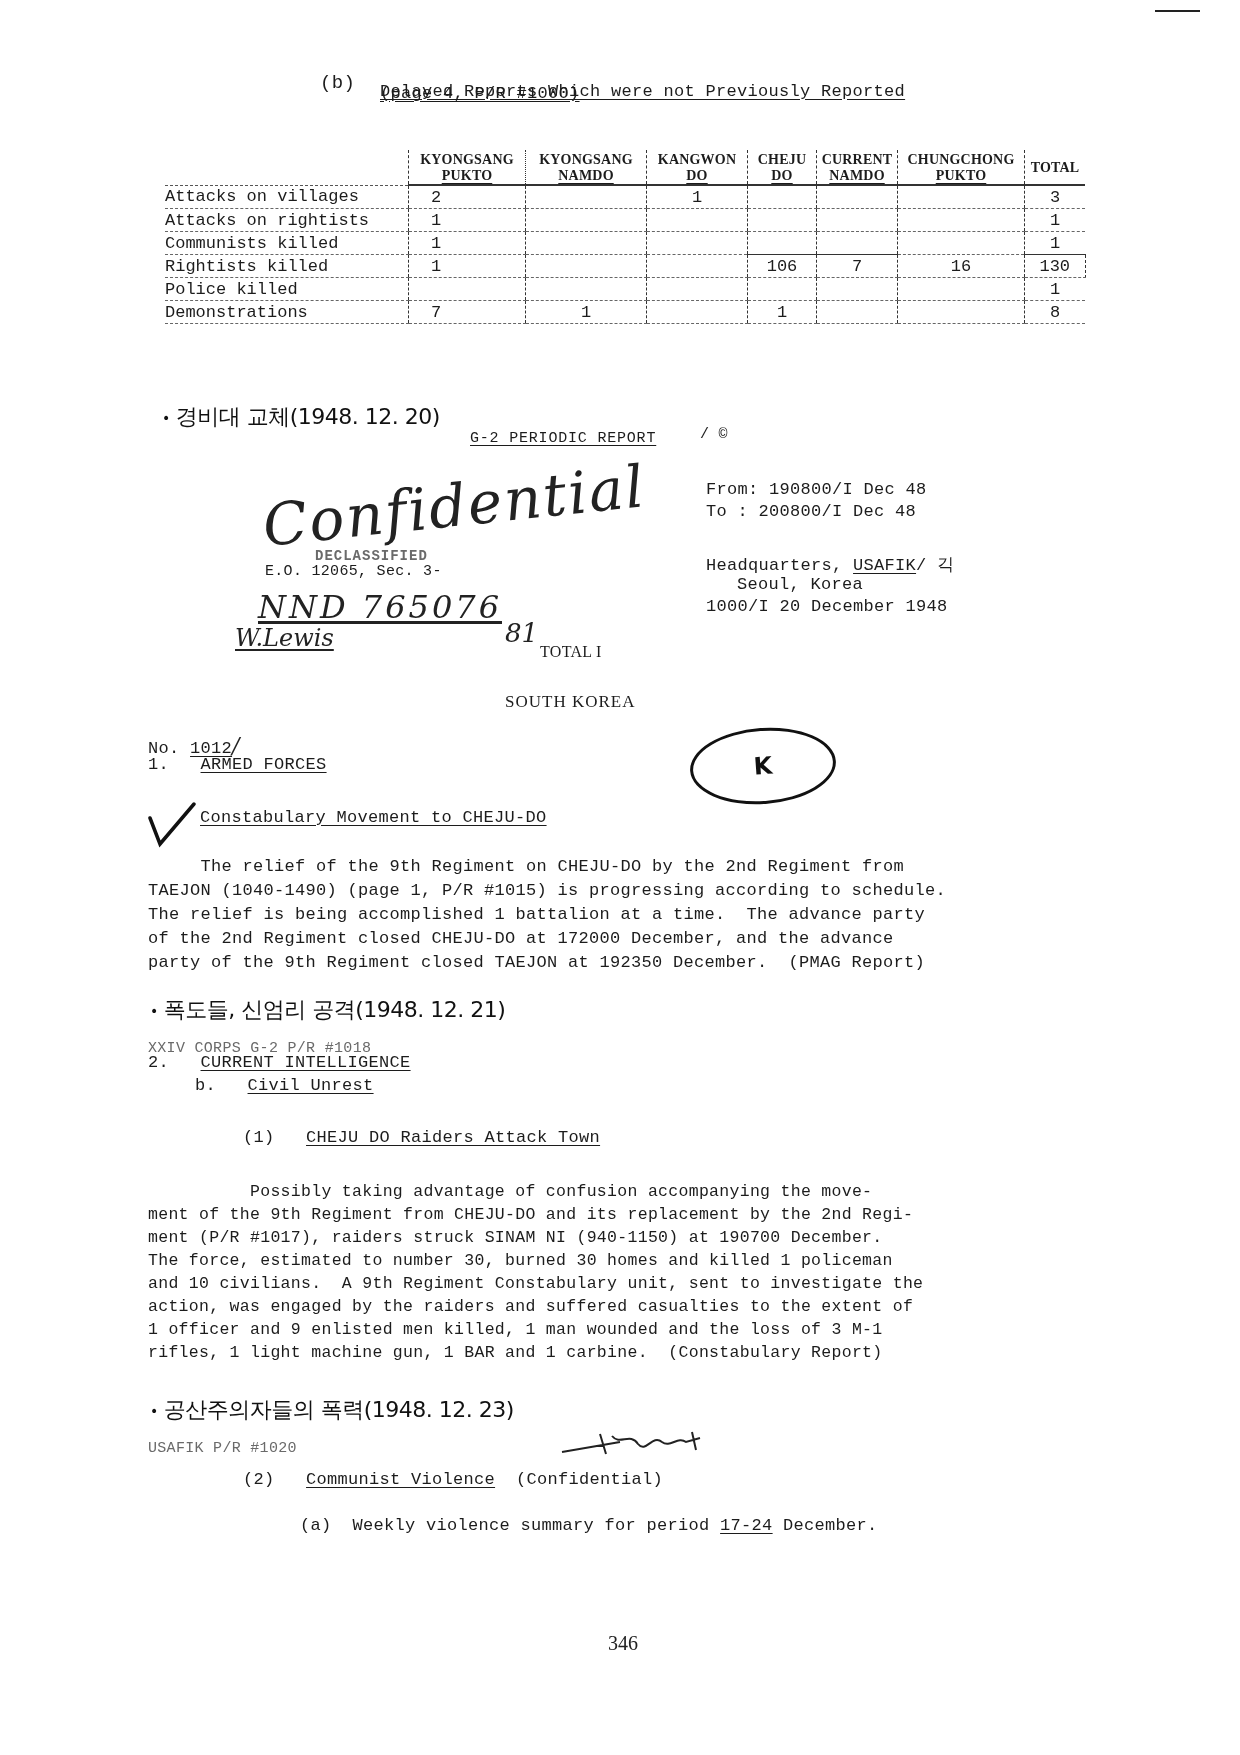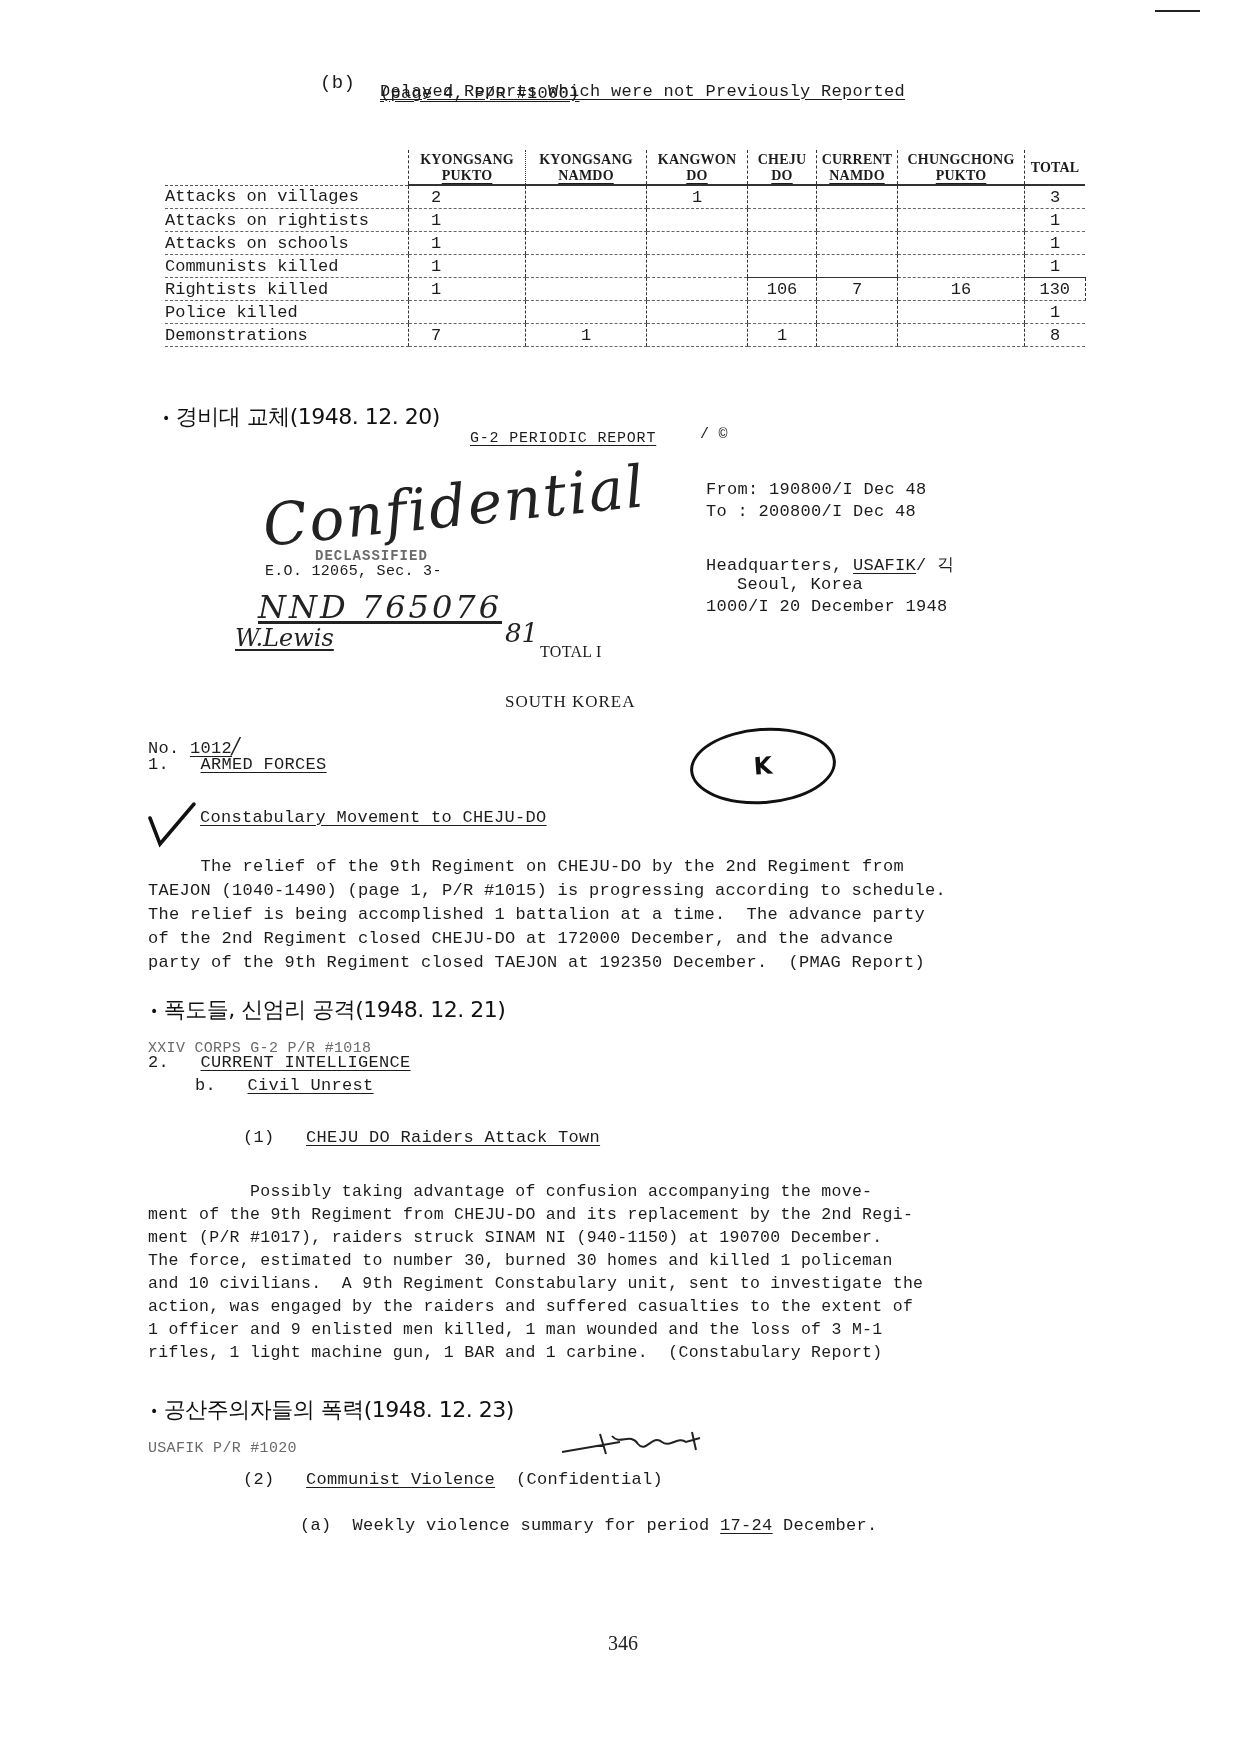--- a/index.html
+++ b/index.html
@@ -63,30 +63,20 @@
       <td class="num-left">2</td>
       <td></td>
       <td>1</td>
       <td></td>
       <td></td>
       <td></td>
       <td>3</td>
     </tr>
     <tr>
       <td class="label">Attacks on rightists</td>
-      <td class="num-left">1</td>
-      <td></td>
-      <td></td>
-      <td></td>
-      <td></td>
-      <td></td>
-      <td>1</td>
-    </tr>
-    <tr>
-      <td class="label">Attacks on schools</td>
       <td class="num-left">1</td>
       <td></td>
       <td></td>
       <td></td>
       <td></td>
       <td></td>
       <td>1</td>
     </tr>
     <tr>
       <td class="label">Communists killed</td>

